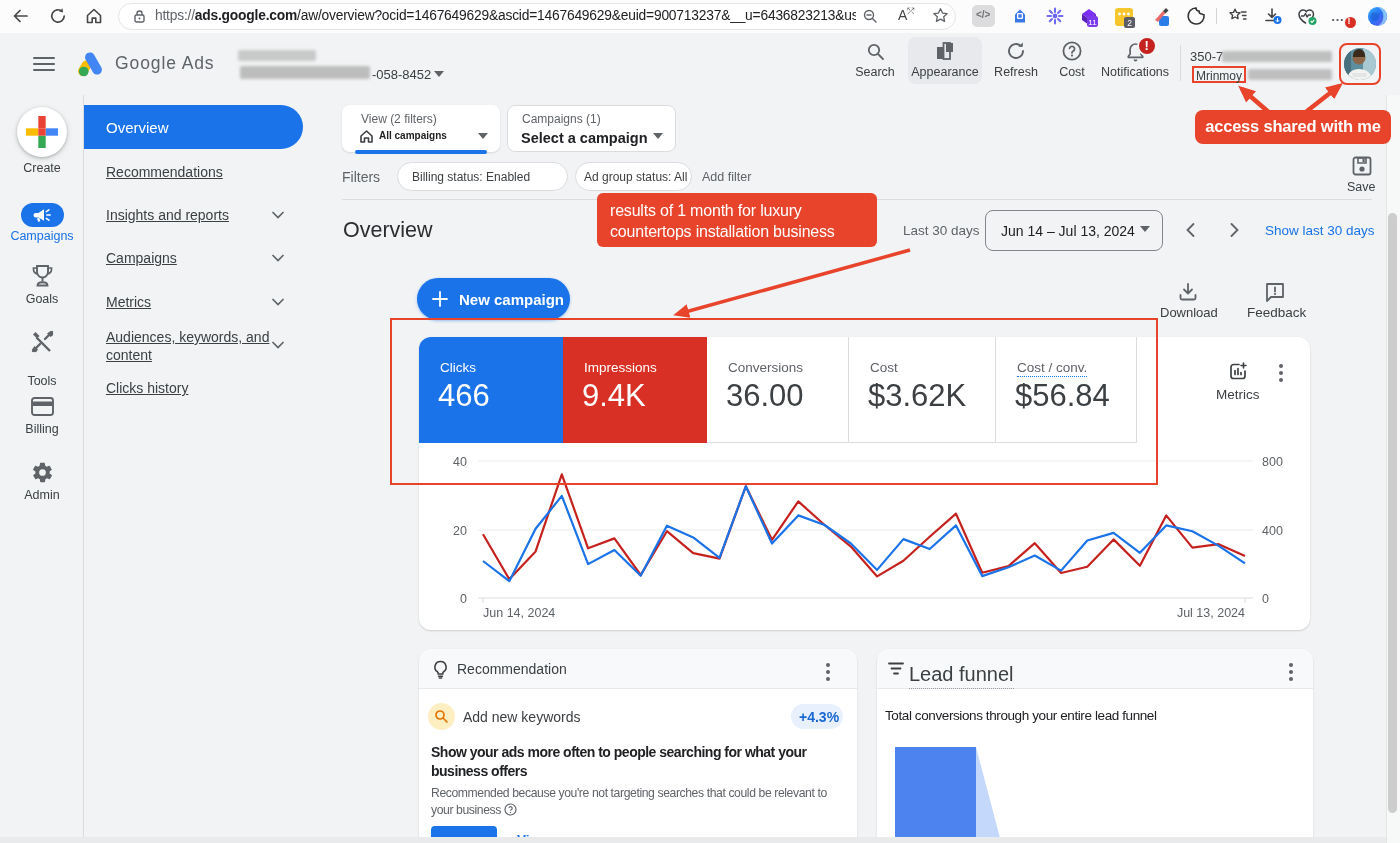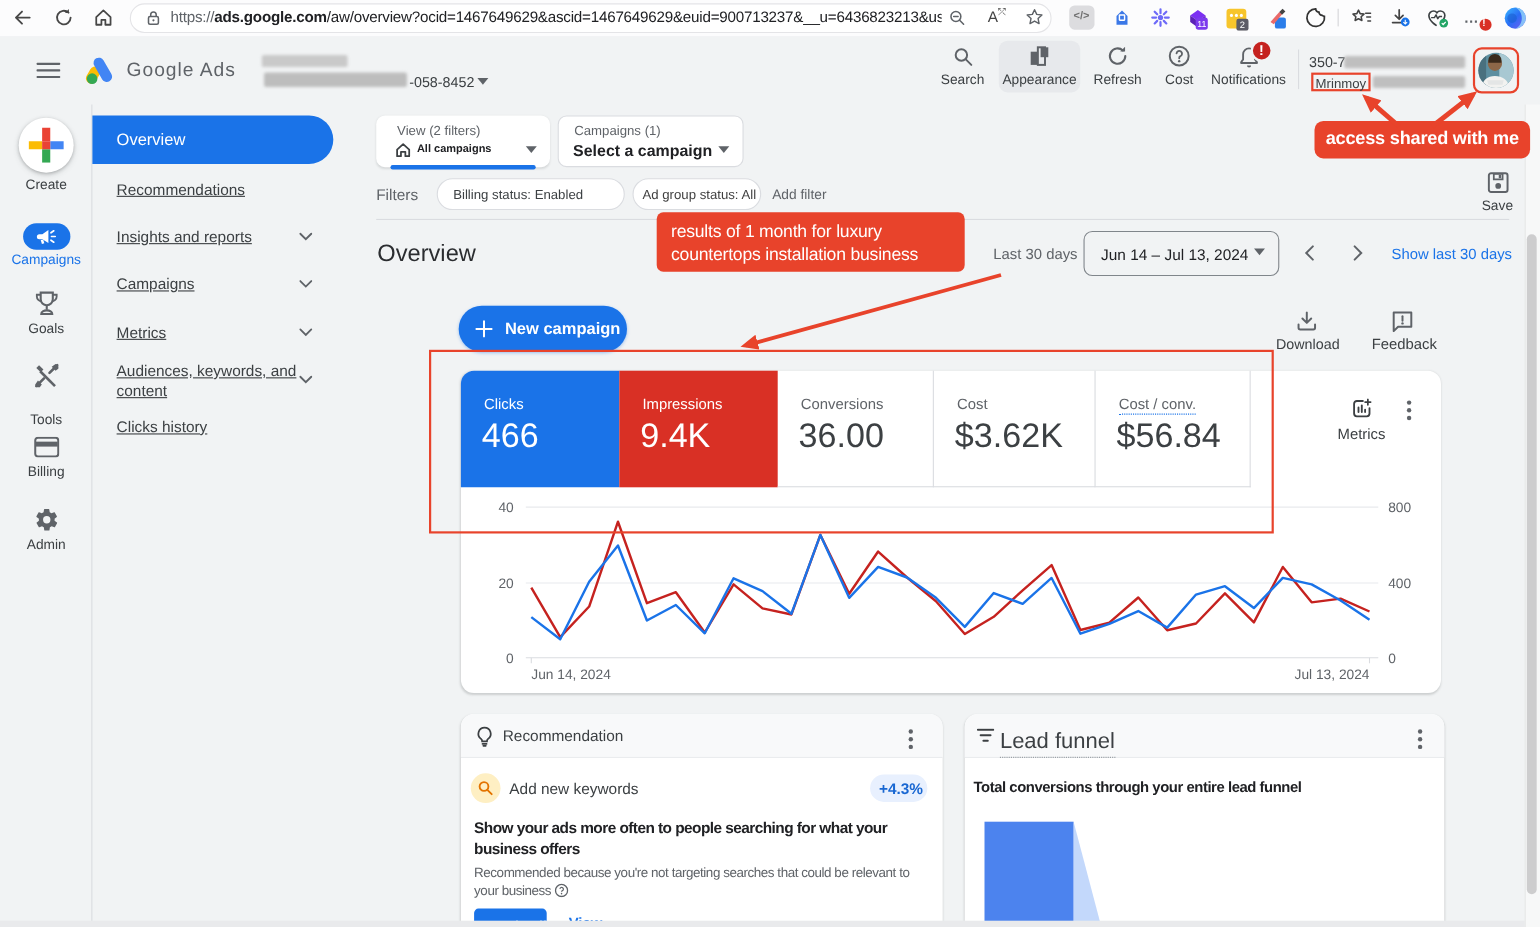--- a/index.html
+++ b/index.html
@@ -396,21 +396,21 @@
   <div class="abs" style="left:443px;top:834px;font-size:13px;font-weight:bold;color:#fff">Apply all</div>
   <div class="abs" style="left:517px;top:832px;font-size:13.5px;font-weight:bold;color:#1a73e8">View...</div>
 
   <div class="card" style="left:877px;top:649px;width:436px;height:194px;border-radius:12px 12px 0 0;box-shadow:0 1px 2px rgba(60,64,67,.2)"></div>
   <div class="abs" style="left:877px;top:649px;width:436px;height:40px;background:#f8f9fa;border-bottom:1px solid #e8eaed;border-radius:12px 12px 0 0"></div>
   <svg class="abs" style="left:888px;top:662px" width="16" height="13" viewBox="0 0 16 13">
       <path d="M1 1.5h14M3.5 6.5h9M6 11.5h4" stroke="#3c4043" stroke-width="1.8" stroke-linecap="round"></path>
     </svg>
   <div class="abs" style="left:909px;top:663px;font-size:20px;color:#3c4043;border-bottom:1.5px dotted #9aa0a6;padding-bottom:2px">Lead funnel</div>
   <div class="abs dots3" style="left:1289px;top:663px"></div>
-  <div class="abs" style="left:885px;top:708px;font-size:13.5px;font-weight:bold;color:#202124;letter-spacing:-0.4px">Total conversions through your entire lead funnel</div>
+  <div class="abs" style="left:885px;top:708px;font-size:13.5px;font-weight:normal;color:#202124;letter-spacing:-0.4px">Total conversions through your entire lead funnel</div>
   <div class="abs" style="left:895px;top:747px;width:81px;height:91px;background:#4c83ee"></div>
   <svg class="abs" style="left:976px;top:747px" width="26" height="91" viewBox="0 0 26 91">
       <path d="M0 0L24 91H0z" fill="#c3d8fb"></path>
     </svg>
 
   <div class="abs" style="left:0px;top:837px;width:1400px;height:6px;background:#e9eaec"></div>
 
   <div class="abs" style="left:1386px;top:95px;width:14px;height:748px;background:#f7f8f8;border-left:1px solid #e4e5e6"></div>
   <div class="abs" style="left:1388px;top:213px;width:9px;height:600px;background:#cdcdce;border-radius:5px"></div>
 </div>

